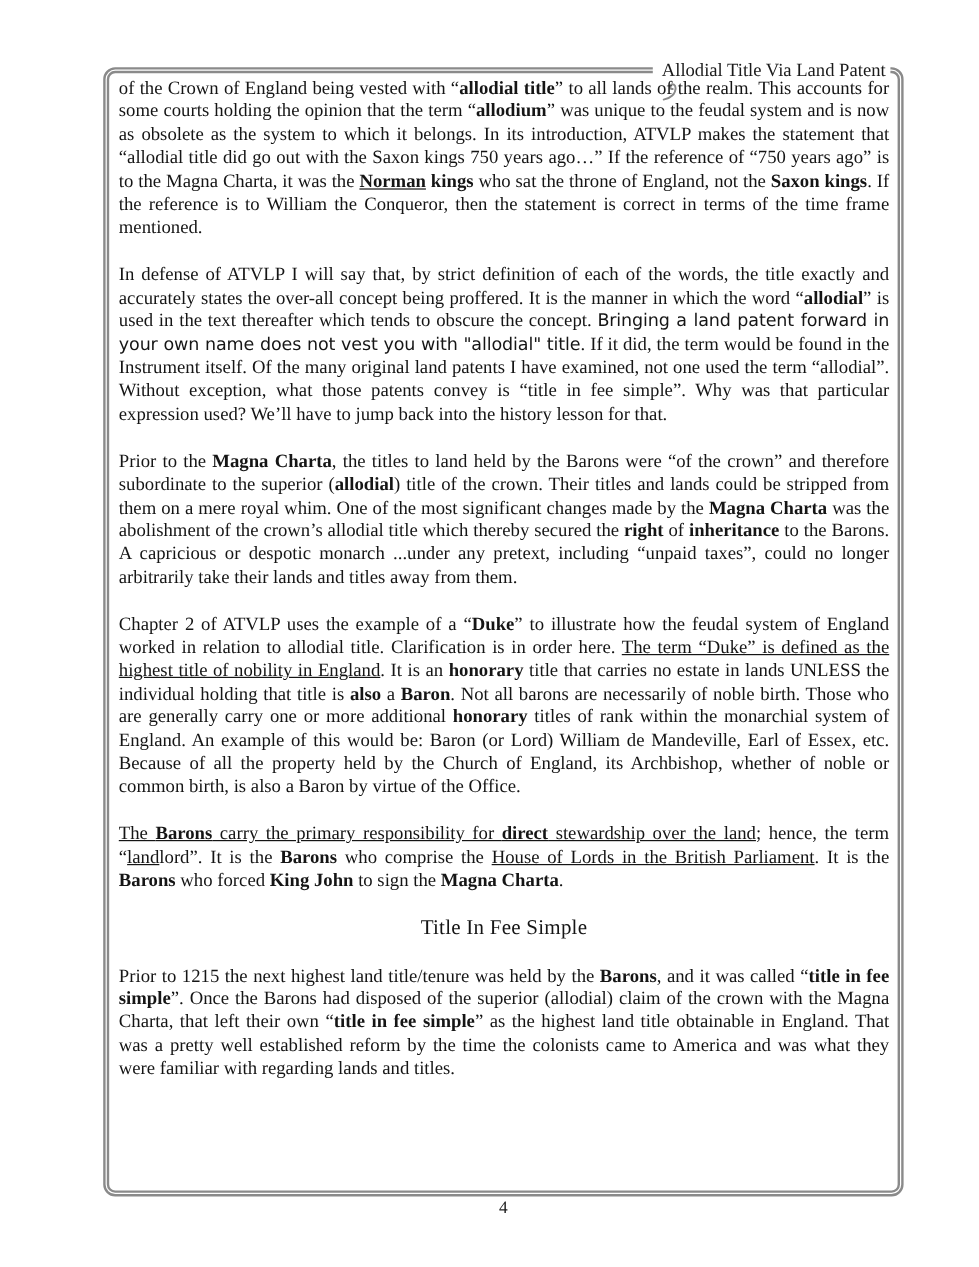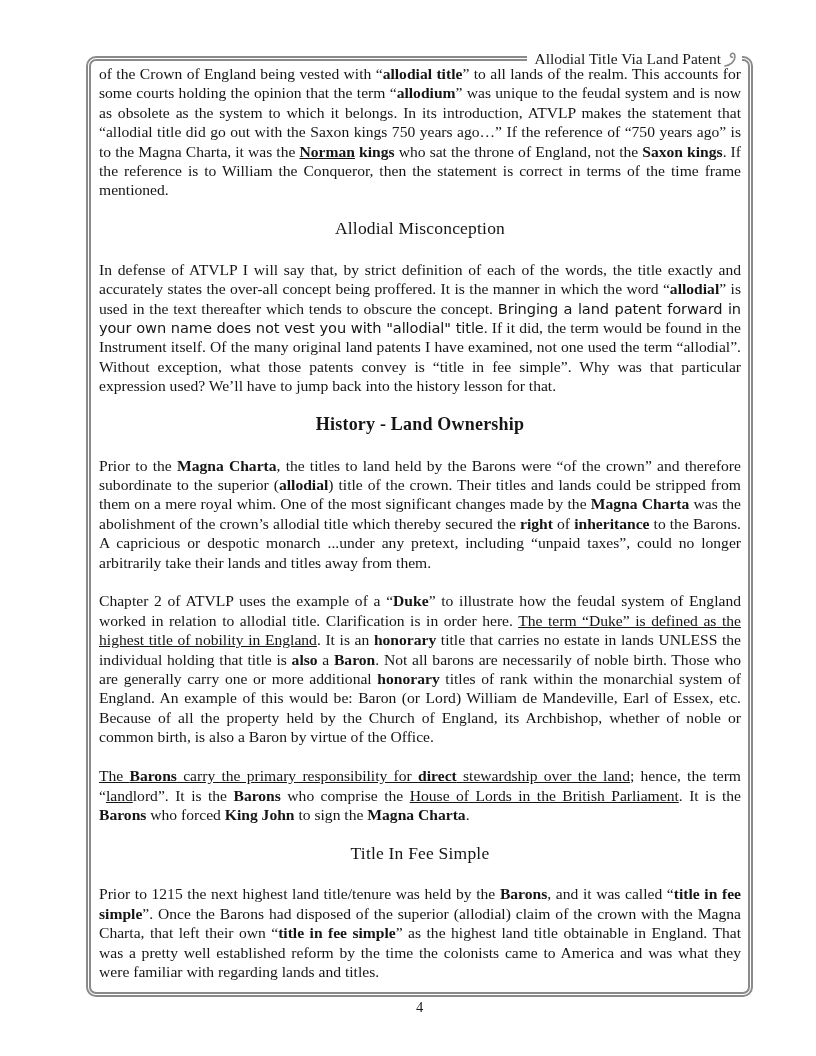--- a/index.html
+++ b/index.html
@@ -21,23 +21,24 @@
   }
   .page-header {
     position: absolute;
     top: -13px; right: 6px;
     background: #ffffff;
     padding: 0 4px 0 8px;
     font-size: 15.5px;
     line-height: 21px;
     white-space: nowrap;
     display: flex;
-    align-items: flex-end;
+    align-items: flex-start;
     gap: 3px;
     color: #1a1a1a;
+    flex-direction: column;
   }
   .curl { display: inline-block; margin-top: -4px; }
   .doc-body {
     position: absolute;
     left: 0; top: 0; right: 0; bottom: 0;
     padding: 3px 7px 6px 8px;
     font-size: 15.6px;
     line-height: 19.4px;
     text-align: justify;
     overflow: hidden;
@@ -74,23 +75,21 @@
 
 <div class="frame">
   <div class="page-header">
     <span>Allodial Title Via Land Patent</span>
     <svg class="curl" width="14" height="18" viewBox="0 0 14 18">
       <path d="M1,15 C7,14 11,10 11,5.5 C11,2.5 8.5,1.5 7,3 C5.8,4.2 6.6,6.4 8.6,6.2" fill="none" stroke="#8a8a8a" stroke-width="1.6" stroke-linecap="round"></path>
     </svg>
   </div>
   <div class="doc-body">
       <p><span class="run-n">of the Crown of England being vested with “</span><span class="run-b">allodial title</span><span class="run-n">” to all lands of the realm. This accounts for some courts holding the opinion that the term “</span><span class="run-b">allodium</span><span class="run-n">” was unique to the feudal system and is now as obsolete as the system to which it belongs. In its introduction, ATVLP makes the statement that “allodial title did go out with the Saxon kings 750 years ago…” If the reference of “750 years ago” is to the Magna Charta, it was the </span><span class="run-bu">Norman</span><span class="run-b"> kings</span><span class="run-n"> who sat the throne of England, not the </span><span class="run-b">Saxon kings</span><span class="run-n">. If the reference is to William the Conqueror, then the statement is correct in terms of the time frame mentioned.</span></p>
-      <div class="heading">Allodial Misconception</div>
       <p><span class="run-n">In defense of ATVLP I will say that, by strict definition of each of the words, the title exactly and accurately states the over-all concept being proffered. It is the manner in which the word “</span><span class="run-b">allodial</span><span class="run-n">” is used in the text thereafter which tends to obscure the concept. </span><span class="run-c">Bringing a land patent forward in your own name does not vest you with "allodial" title</span><span class="run-n">. If it did, the term would be found in the Instrument itself. Of the many original land patents I have examined, not one used the term “allodial”. Without exception, what those patents convey is “title in fee simple”. Why was that particular expression used? We’ll have to jump back into the history lesson for that.</span></p>
-      <div class="heading bold">History - Land Ownership</div>
       <p><span class="run-n">Prior to the </span><span class="run-b">Magna Charta</span><span class="run-n">, the titles to land held by the Barons were “of the crown” and therefore subordinate to the superior (</span><span class="run-b">allodial</span><span class="run-n">) title of the crown. Their titles and lands could be stripped from them on a mere royal whim. One of the most significant changes made by the </span><span class="run-b">Magna Charta</span><span class="run-n"> was the abolishment of the crown’s allodial title which thereby secured the </span><span class="run-b">right</span><span class="run-n"> of </span><span class="run-b">inheritance</span><span class="run-n"> to the Barons. A capricious or despotic monarch ...under any pretext, including “unpaid taxes”, could no longer arbitrarily take their lands and titles away from them.</span></p>
       <p><span class="run-n">Chapter 2 of ATVLP uses the example of a “</span><span class="run-b">Duke</span><span class="run-n">” to illustrate how the feudal system of England worked in relation to allodial title. Clarification is in order here. </span><span class="run-u">The term “Duke” is defined as the highest title of nobility in England</span><span class="run-n">. It is an </span><span class="run-b">honorary</span><span class="run-n"> title that carries no estate in lands UNLESS the individual holding that title is </span><span class="run-b">also</span><span class="run-n"> a </span><span class="run-b">Baron</span><span class="run-n">. Not all barons are necessarily of noble birth. Those who are generally carry one or more additional </span><span class="run-b">honorary</span><span class="run-n"> titles of rank within the monarchial system of England. An example of this would be: Baron (or Lord) William de Mandeville, Earl of Essex, etc. Because of all the property held by the Church of England, its Archbishop, whether of noble or common birth, is also a Baron by virtue of the Office.</span></p>
       <p><span class="run-u">The </span><span class="run-bu">Barons</span><span class="run-u"> carry the primary responsibility for </span><span class="run-bu">direct</span><span class="run-u"> stewardship over the land</span><span class="run-n">; hence, the term “</span><span class="run-u">land</span><span class="run-n">lord”. It is the </span><span class="run-b">Barons</span><span class="run-n"> who comprise the </span><span class="run-u">House of Lords in the British Parliament</span><span class="run-n">. It is the </span><span class="run-b">Barons</span><span class="run-n"> who forced </span><span class="run-b">King John</span><span class="run-n"> to sign the </span><span class="run-b">Magna Charta</span><span class="run-n">.</span></p>
       <div class="heading">Title In Fee Simple</div>
       <p><span class="run-n">Prior to 1215 the next highest land title/tenure was held by the </span><span class="run-b">Barons</span><span class="run-n">, and it was called “</span><span class="run-b">title in fee simple</span><span class="run-n">”. Once the Barons had disposed of the superior (allodial) claim of the crown with the Magna Charta, that left their own “</span><span class="run-b">title in fee simple</span><span class="run-n">” as the highest land title obtainable in England. That was a pretty well established reform by the time the colonists came to America and was what they were familiar with regarding lands and titles.</span></p>
     </div>
 </div>
 
 <div class="page-footer">
   <span>4</span>

